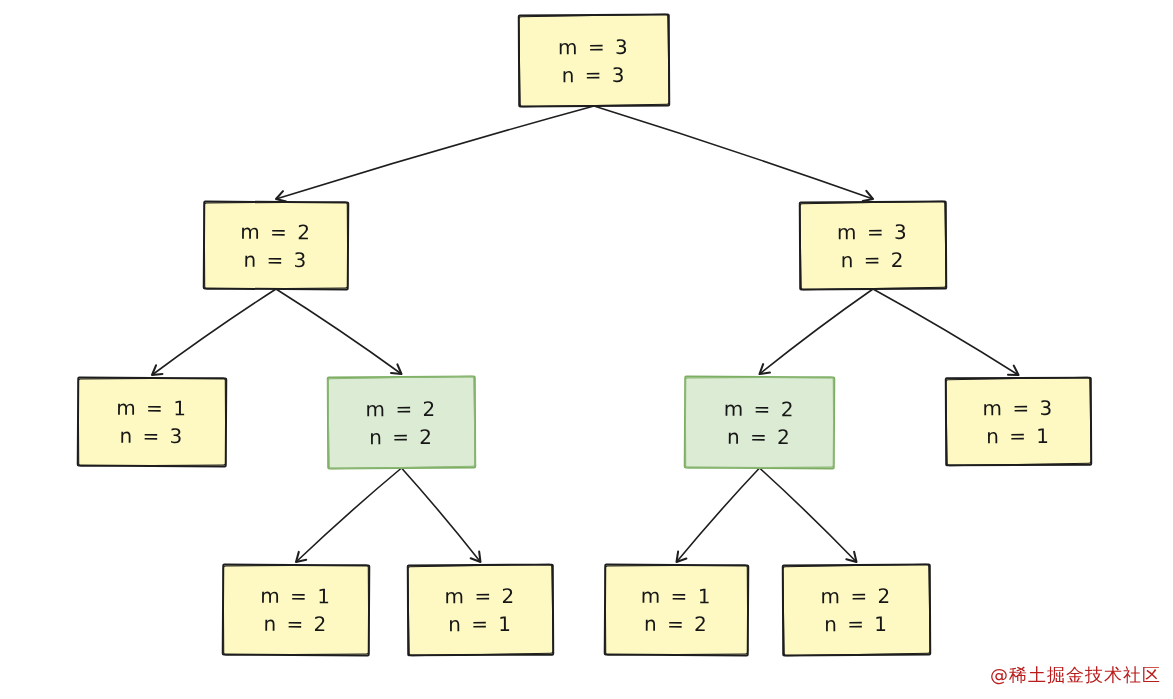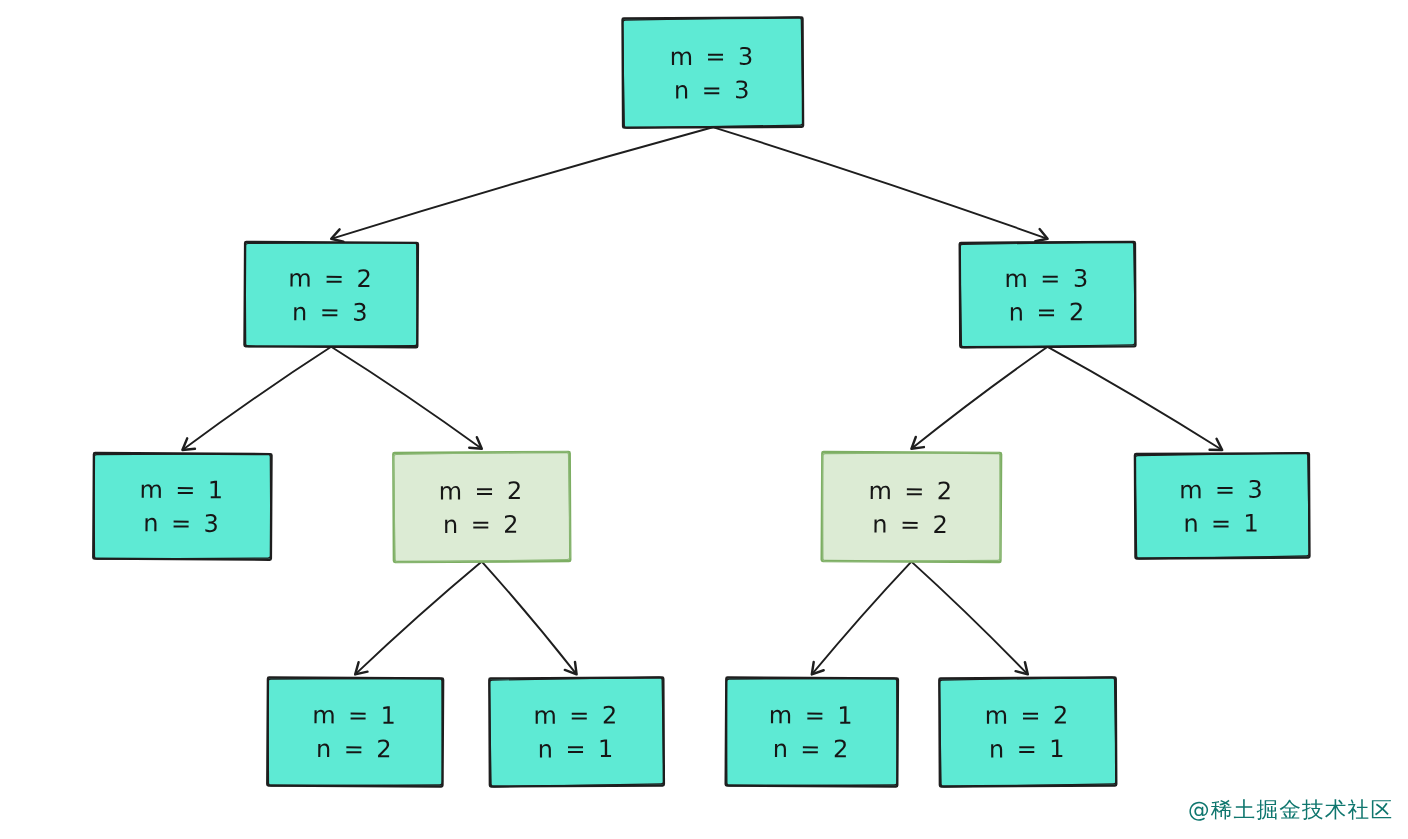--- a/index.html
+++ b/index.html
@@ -18,21 +18,21 @@
   #edges {
     position: absolute;
     left: 0;
     top: 0;
     pointer-events: none;
   }
   .node {
     position: absolute;
     box-sizing: border-box;
     border: 2.2px solid #1e1e1e;
-    background: #5eead4;
+    background: #fef9c3;
     border-radius: 2px;
     display: flex;
     flex-direction: column;
     align-items: center;
     justify-content: center;
     gap: 8px;
   }
   
   .node::before {
     content: "";
@@ -56,21 +56,21 @@
     color: #161616;
     letter-spacing: 2px;
     white-space: nowrap;
   }
   .watermark {
     position: absolute;
     right: 12px;
     bottom: 12px;
     font-size: 18px;
     letter-spacing: 1px;
-    color: #0f766e;
+    color: #b91c1c;
     user-select: none;
   }
 </style>
 </head>
 <body>
 
 <div id="stage">
   <svg id="edges" width="1173" height="699" viewBox="0 0 1173 699">
     <defs>
       <marker id="arrowhead" viewBox="0 0 12 12" refX="10" refY="6" markerWidth="9" markerHeight="9" orient="auto-start-reverse">

